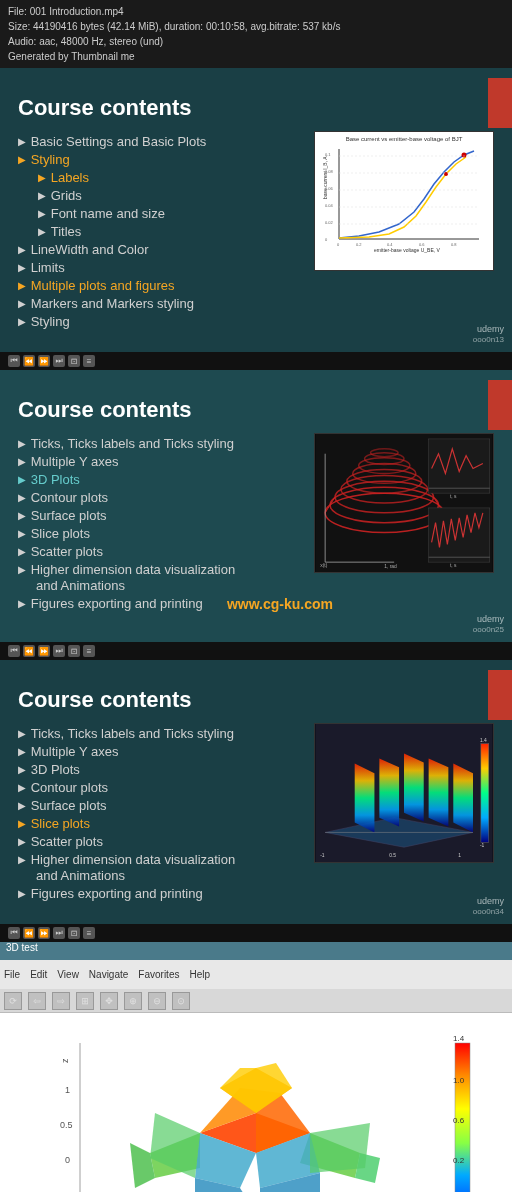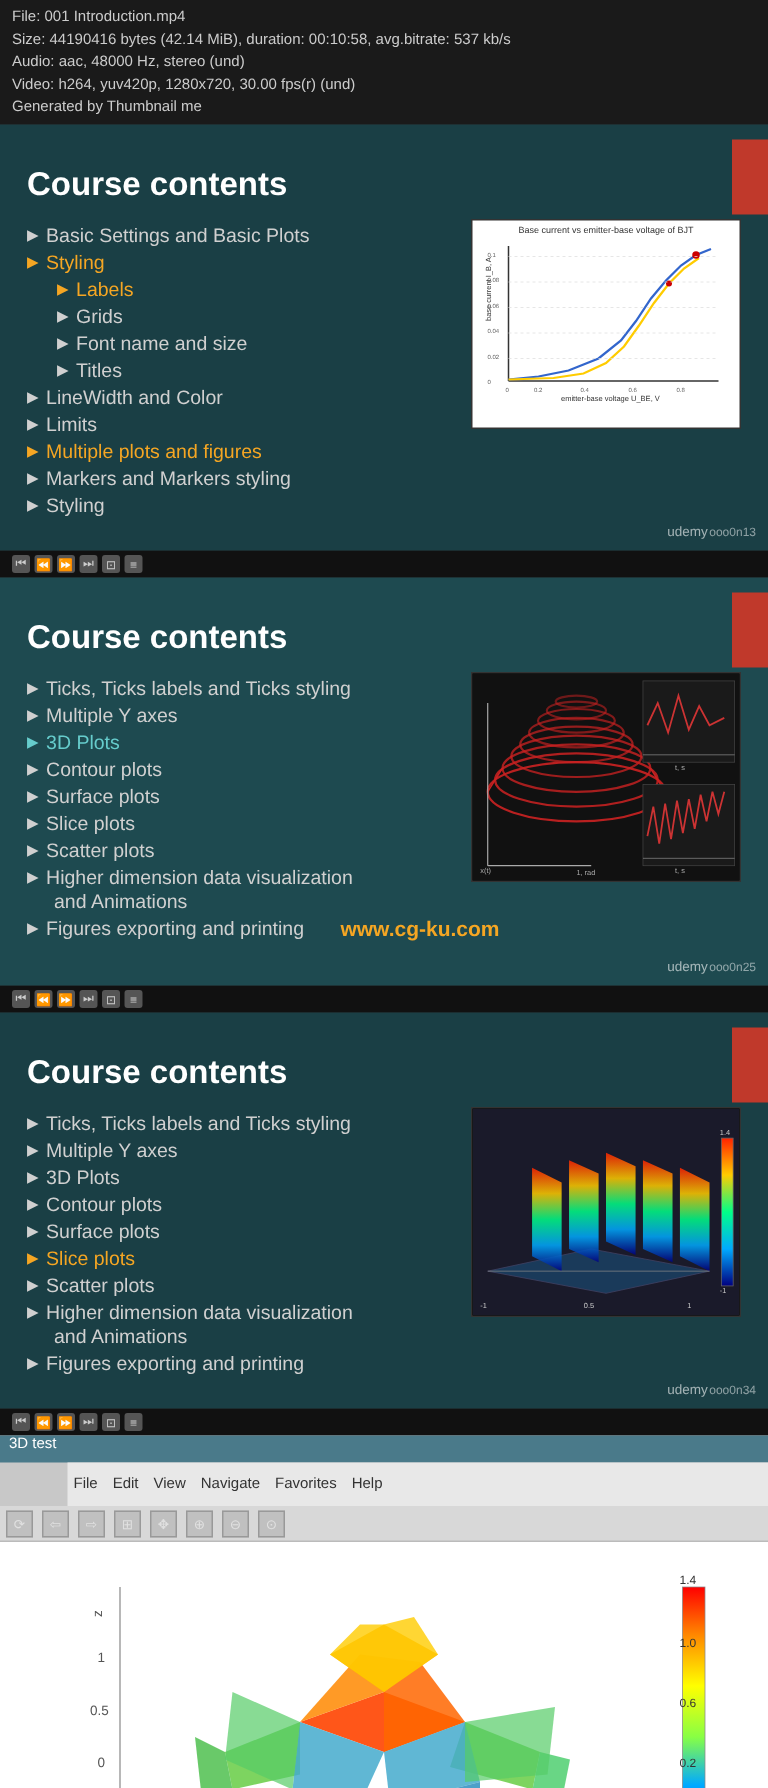--- a/index.html
+++ b/index.html
@@ -152,21 +152,20 @@
     }
     .window-menu {
       background: #e8e8e8;
       height: 29px;
       display: flex;
       align-items: center;
       padding: 0 4px;
       gap: 10px;
       font-size: 10px;
       color: #333;
-      margin-left: 45px;
     }
     .window-toolbar {
       background: #d8d8d8;
       height: 24px;
       display: flex;
       align-items: center;
       padding: 0 4px;
       gap: 6px;
       border-bottom: 1px solid #bbb;
     }
@@ -185,21 +184,21 @@
       height: 270px;
       position: relative;
       overflow: hidden;
     }
 
     .udemy-badge {
       position: absolute;
       bottom: 8px;
       right: 8px;
       display: flex;
-      flex-direction: row;
+      flex-direction: column;
       align-items: flex-end;
       gap: 1px;
     }
     .udemy-text {
       font-size: 9px;
       color: rgba(255,255,255,0.6);
     }
     .udemy-num {
       font-size: 8px;
       color: rgba(255,255,255,0.5);
@@ -249,21 +248,20 @@
       color: #ccc;
     }
   </style>
 </head>
 <body>
 
 <div class="info-bar">
   <div>File: 001 Introduction.mp4</div>
   <div>Size: 44190416 bytes (42.14 MiB), duration: 00:10:58, avg.bitrate: 537 kb/s</div>
   <div>Audio: aac, 48000 Hz, stereo (und)</div>
-  <div>Video: h264, yuv420p, 1280x720, 30.00 fps(r) (und)</div>
   <div>Generated by Thumbnail me</div>
 </div>
 
 <div class="section" style="padding-bottom: 20px;">
   <div class="red-accent"></div>
   <h2 class="section-title">Course contents</h2>
   <div class="section-inner">
     <div class="content-list">
 
       <div class="list-item">

